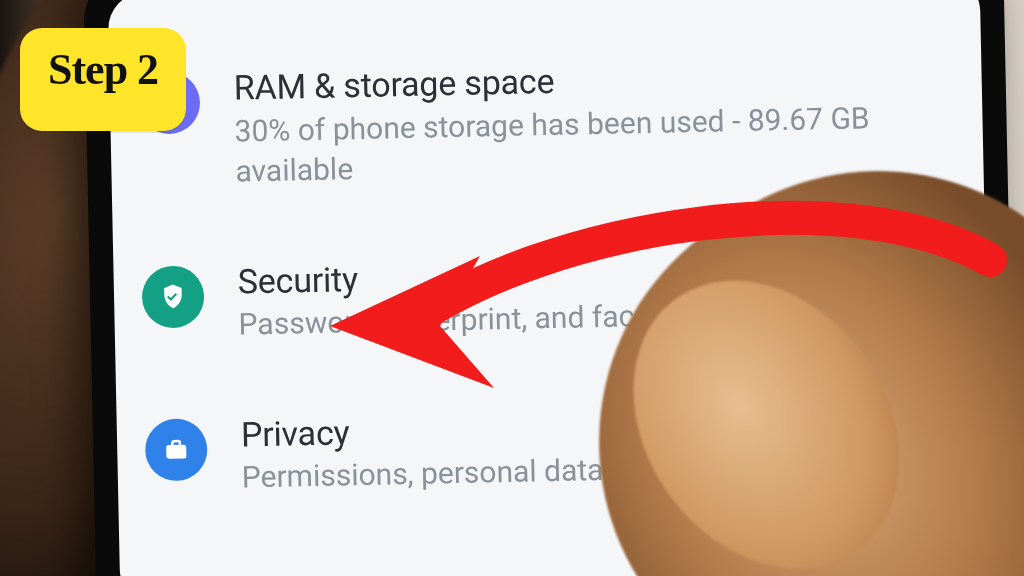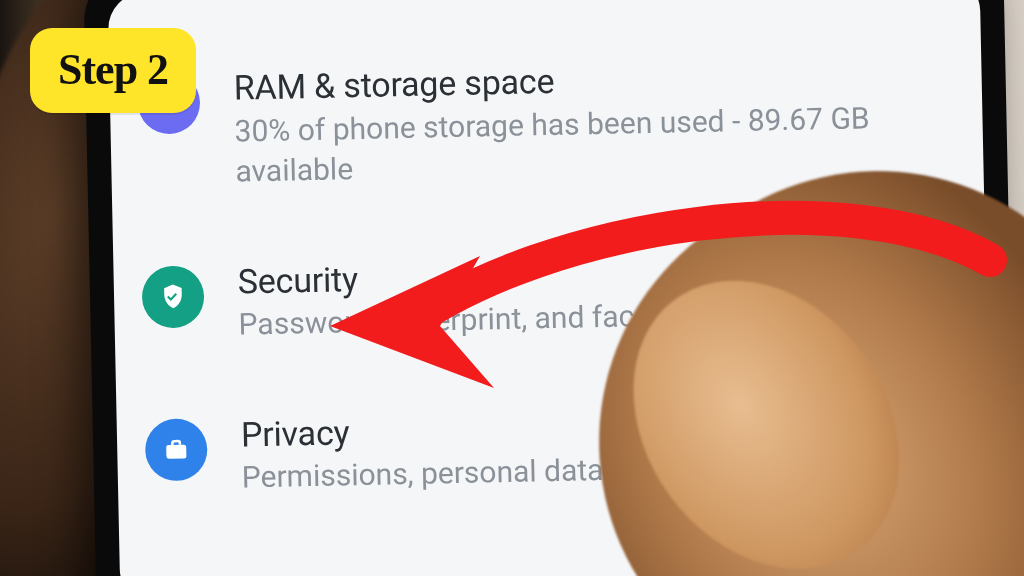--- a/index.html
+++ b/index.html
@@ -88,28 +88,28 @@
     }
     .subtitle {
       font-size: 30px;
       color: #8a9199;
       line-height: 1.35;
       margin-top: 2px;
     }
     
     .step-badge {
       position: absolute;
-      left: 30px;
+      left: 20px;
       top: 28px;
       background: #ffe52a;
       color: #111;
       font-family: "Comic Sans MS", "Marker Felt", cursive;
       font-weight: 700;
       font-size: 44px;
-      padding: 16px 28px 18px;
+      padding: 16px 28px 36px;
       border-radius: 22px;
       letter-spacing: -1px;
       box-shadow: 0 2px 0 rgba(0,0,0,.08);
     }
     
     .arrow-anno {
       position: absolute;
       left: 290px;
       top: 190px;
       width: 720px;

